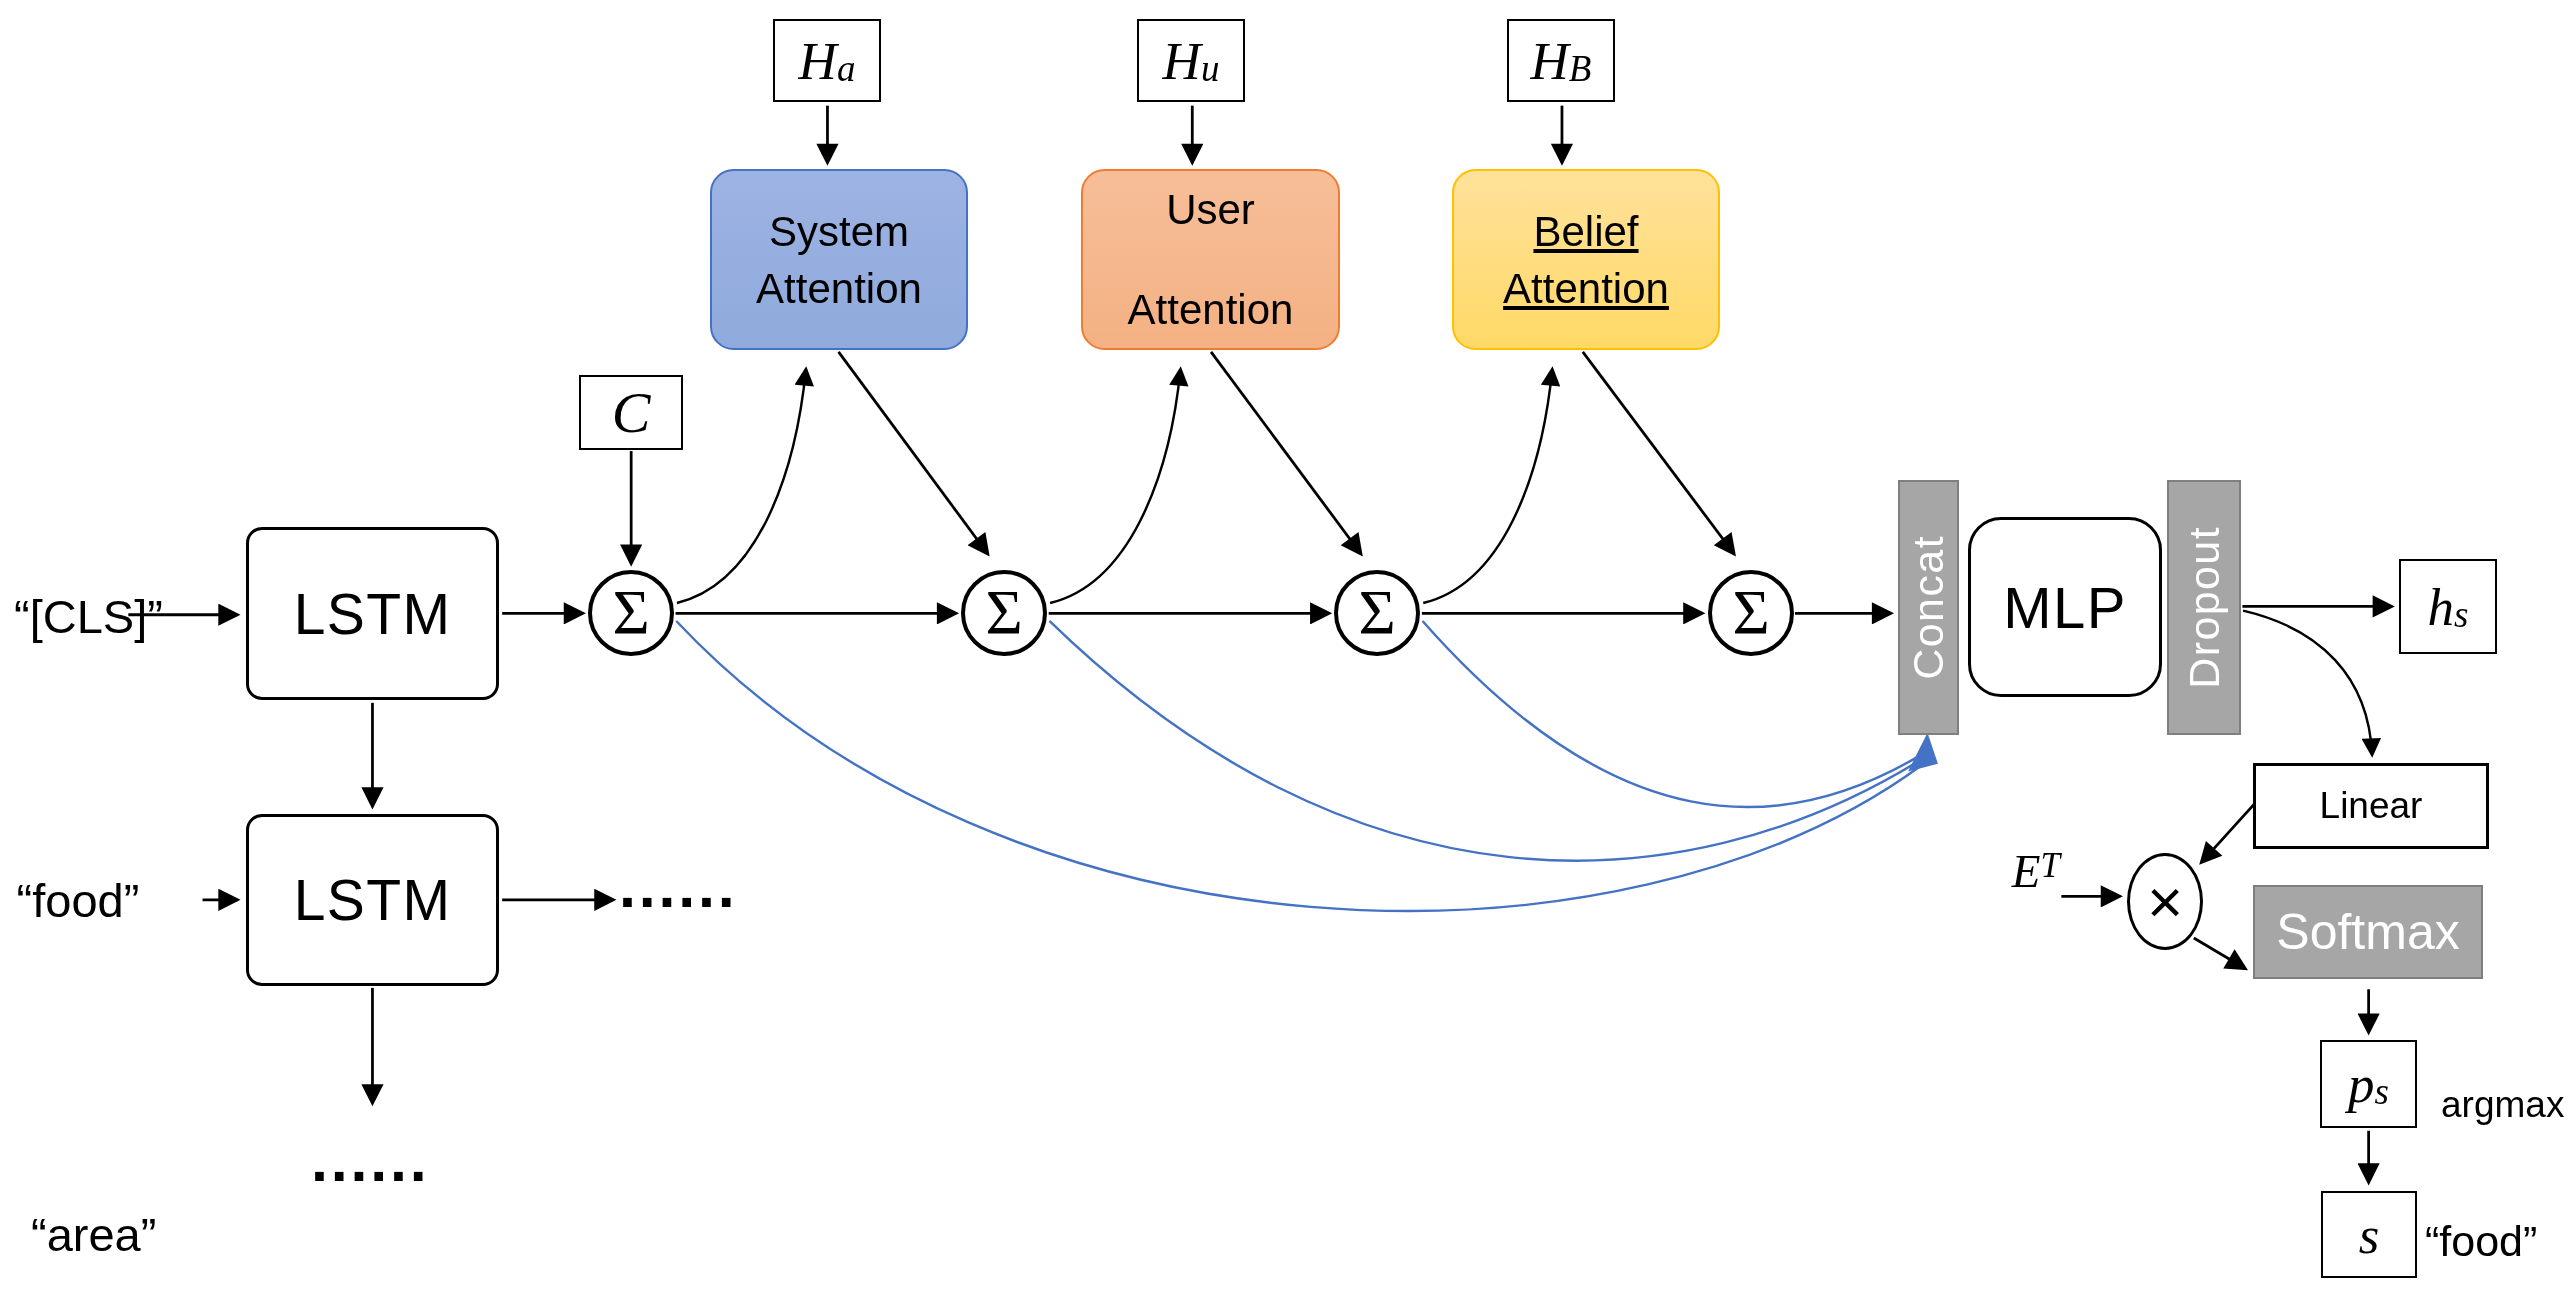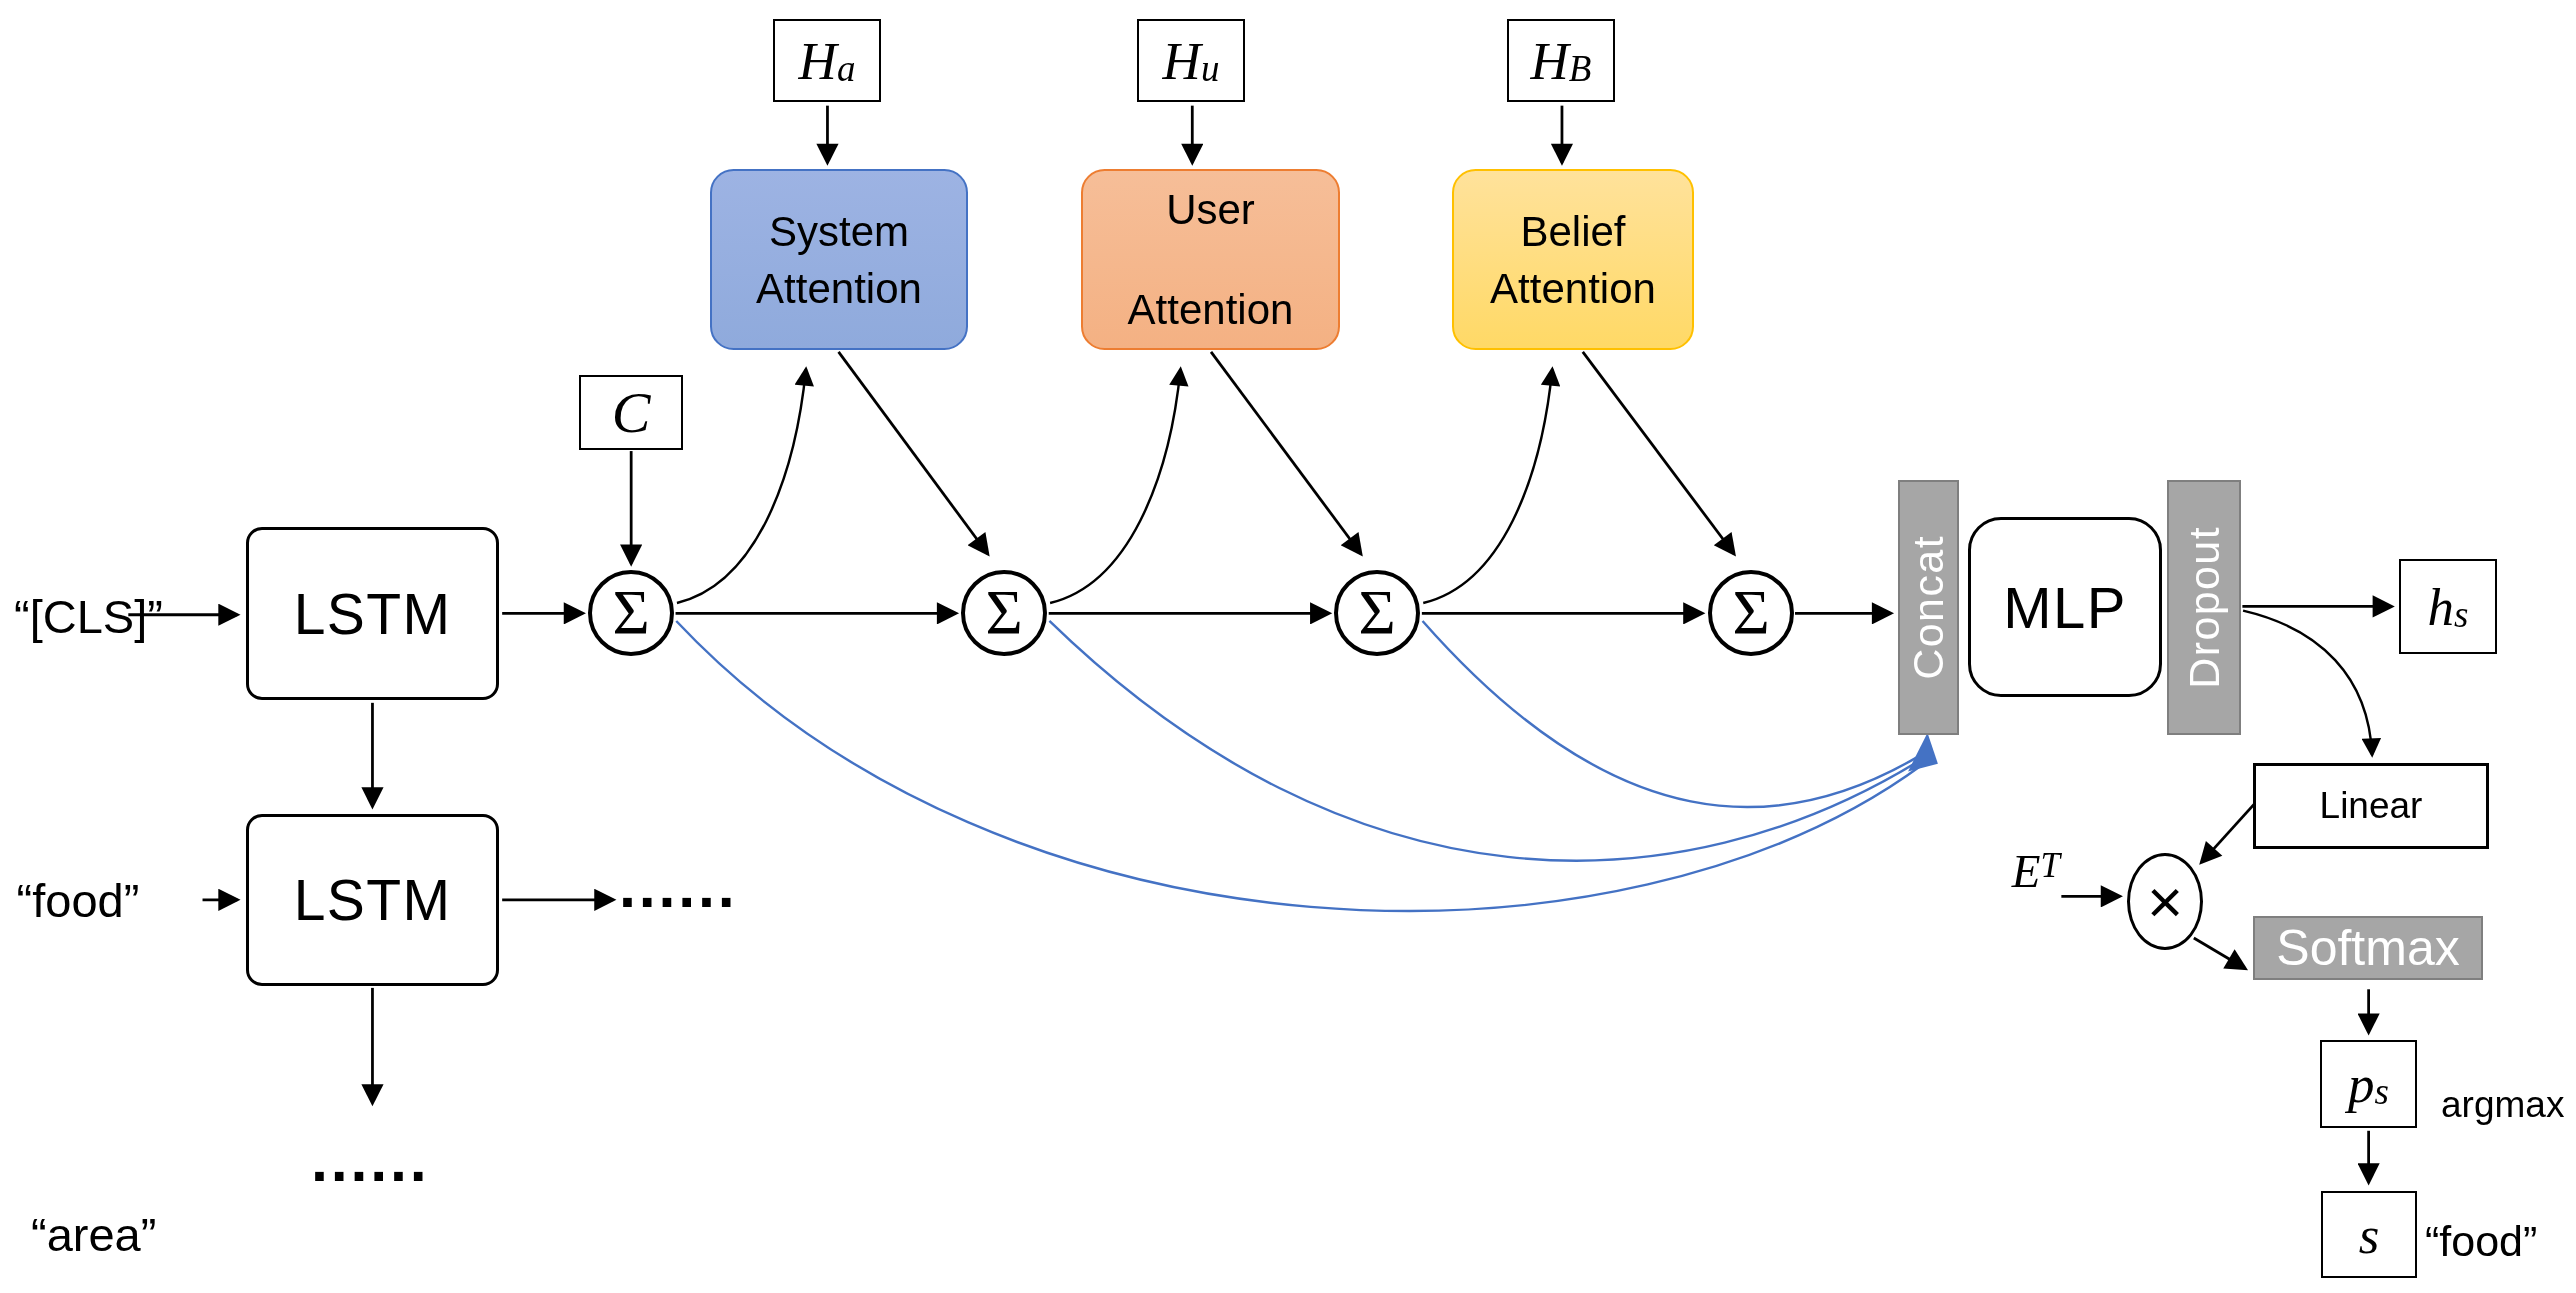--- a/index.html
+++ b/index.html
@@ -107,21 +107,21 @@
   </div>
 
   <div class="node attn attn-system" style="left:710px;top:169px;width:258px;height:181px;">
     <span>System</span>
     <span>Attention</span>
   </div>
   <div class="node attn attn-user" style="left:1081px;top:169px;width:259px;height:181px;gap:43px;">
     <span>User</span>
     <span>Attention</span>
   </div>
-  <div class="node attn attn-belief" style="left:1452px;top:169px;width:242px;height:181px;">
+  <div class="node attn attn-belief" style="left:1452px;top:169px;width:268px;height:181px;text-decoration:underline;">
     <span>Belief</span>
     <span>Attention</span>
   </div>
 
   <div class="node graybar" style="left:1898px;top:480px;width:61px;height:255px;">
     <span>Concat</span>
   </div>
   <div class="node roundbox" style="left:1968px;top:517px;width:194px;height:180px;border-radius:33px;font-size:58px;">MLP</div>
   <div class="node graybar" style="left:2167px;top:480px;width:74px;height:255px;">
     <span>Dropout</span>
@@ -130,21 +130,21 @@
   <div class="node whitebox mathtext" style="left:2399px;top:559px;width:98px;height:95px;">
     <span>h</span>
       <sub>s</sub>
   </div>
   <div class="node whitebox thin" style="left:2253px;top:763px;width:236px;height:86px;border-width:3.5px;font-size:37px;">Linear</div>
   <div class="node mathtext" style="left:1949px;top:836px;width:111px;height:69px;justify-content:flex-end;font-size:47px;">
     <span>E</span>
       <sup>T</sup>
   </div>
   <div class="node whitebox" style="left:2127px;top:853px;width:76px;height:97px;border-width:3.5px;border-radius:50%;font-size:62px;font-weight:300;">×</div>
-  <div class="node graybox" style="left:2253px;top:916px;width:230px;height:64px;text-align:right;">Softmax</div>
+  <div class="node graybox" style="left:2253px;top:885px;width:230px;height:94px;text-align:right;">Softmax</div>
   <div class="node whitebox mathtext" style="left:2320px;top:1040px;width:97px;height:88px;">
     <span>p</span>
       <sub>s</sub>
   </div>
   <div class="node plainlabel thin" style="left:2414px;top:1084px;height:42px;font-size:37px;margin-left:27px;">argmax</div>
   <div class="node whitebox mathtext" style="left:2321px;top:1191px;width:96px;height:87px;">s</div>
   <div class="node plainlabel thin" style="left:2425px;top:1215px;height:53px;font-size:43px;">“food”</div>
 
 </div>
 

